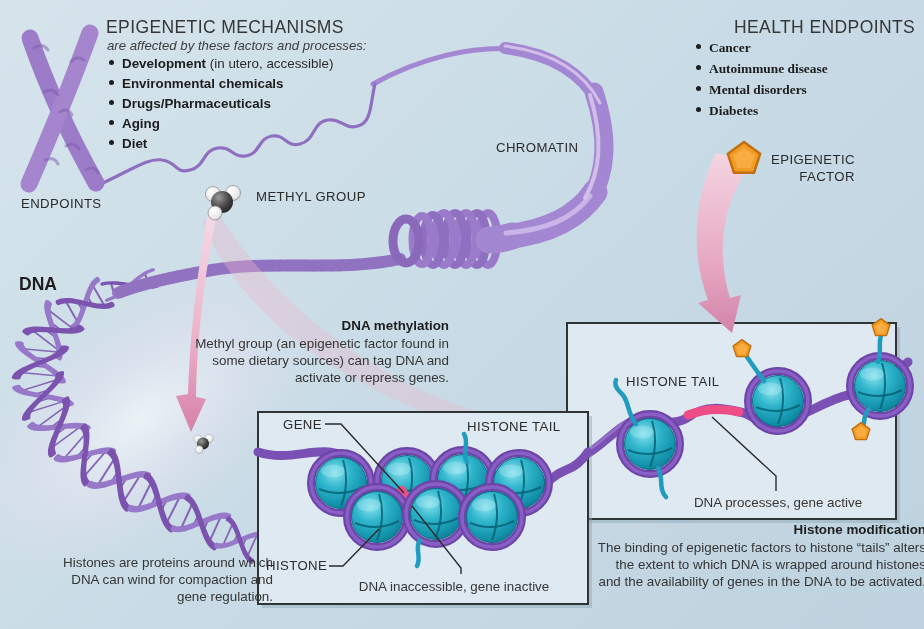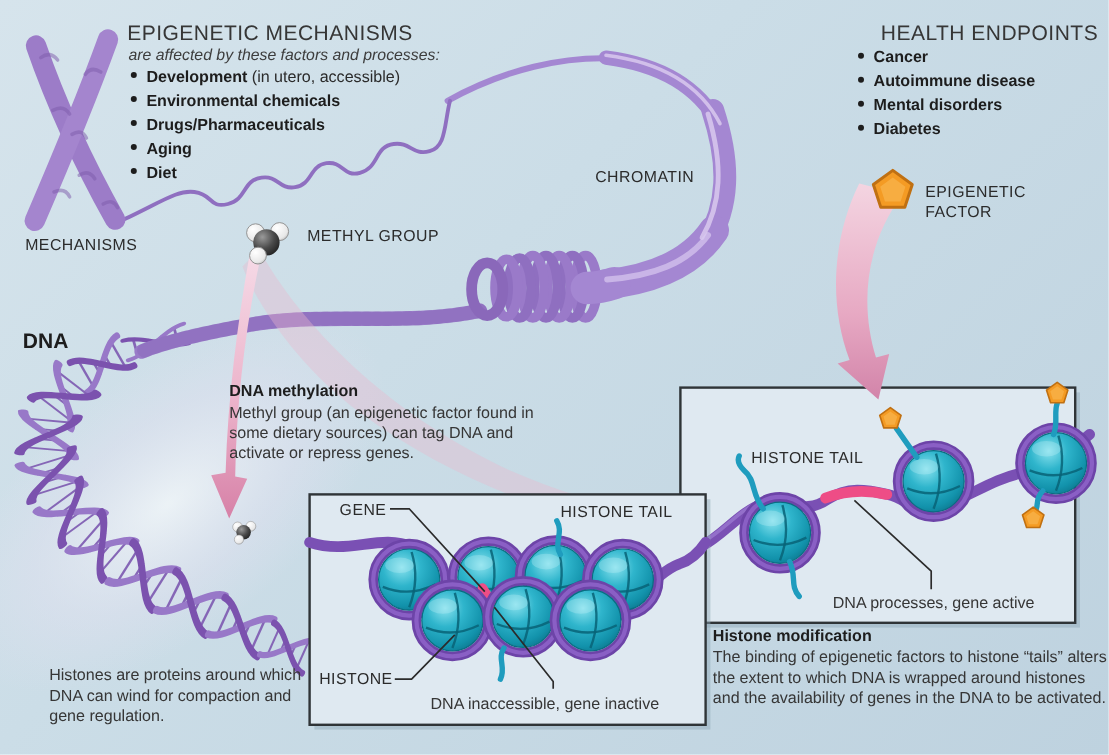--- a/index.html
+++ b/index.html
@@ -2,21 +2,21 @@
 <html><head>
 <meta charset="utf-8">
 <style>
   html,body{margin:0;padding:0;}
   .stage{
     position:relative;width:924px;height:629px;overflow:hidden;
     background:linear-gradient(135deg,#d6e4ec 0%,#cbdde7 40%,#bed2df 100%);
     font-family:"Liberation Sans",sans-serif;
   }
   svg.art{position:absolute;left:0;top:0;}
-  .t{position:absolute;color:#2b2b2b;white-space:nowrap;}
+  .t{position:absolute;color:#2b2b2b;white-space:nowrap;text-align:right;}
   .h1{font-size:17.5px;letter-spacing:.4px;color:#363636;}
   .sub{font-size:13.2px;color:#3d3d3d;font-style:italic;}
   .cap{font-size:13.2px;letter-spacing:.4px;}
   .big{font-size:17.5px;font-weight:bold;color:#1d1d1d;}
   .blk{white-space:normal;font-size:13.4px;line-height:1.28;color:#363636;}
   .bh{font-weight:bold;color:#1d1d1d;margin-bottom:1px;}
   ul.bl{list-style:none;margin:0;padding:0;}
   ul.bl li{display:flex;align-items:baseline;font-size:13.4px;margin-bottom:5px;color:#1d1d1d;}
   ul.bl .dot{width:5px;height:5px;border-radius:50%;background:#1d1d1d;margin-right:8px;flex:0 0 auto;position:relative;top:-3px;}
   ul.bl b{font-weight:bold;}
@@ -236,21 +236,21 @@
         <span class="dot"></span>
         <span><b>Aging</b><span class="rest"></span></span>
       </li>
     <li>
         <span class="dot"></span>
         <span><b>Diet</b><span class="rest"></span></span>
       </li>
   </ul>
 
   <div class="t h1" style="left:734px;top:17px;">HEALTH ENDPOINTS</div>
-  <ul class="bl t" style="left:715px;top:40px;">
+  <ul class="bl t" style="left:696px;top:40px;font-family:Liberation Serif, serif;">
     <li>
         <span class="dot"></span>
         <span><b>Cancer</b></span>
       </li>
     <li>
         <span class="dot"></span>
         <span><b>Autoimmune disease</b></span>
       </li>
     <li>
         <span class="dot"></span>
@@ -262,21 +262,21 @@
       </li>
   </ul>
 
   <div class="t cap twoline" style="left:771px;top:131px;margin-top:20px;">
     <div>EPIGENETIC</div>
     <div>FACTOR</div>
   </div>
 
   <div class="t cap" style="left:496px;top:140px;">CHROMATIN</div>
   <div class="t cap" style="left:256px;top:189px;">METHYL GROUP</div>
-  <div class="t cap" style="left:21px;top:196px;">MECHANISMS</div>
+  <div class="t cap" style="left:21px;top:196px;">ENDPOINTS</div>
   <div class="t big" style="left:19px;top:274px;">DNA</div>
 
   <div class="t blk" style="left:191px;top:317px;width:258px;">
     <div class="bh">DNA methylation</div>
     <div>Methyl group (an epigenetic factor found in some dietary sources) can tag DNA and activate or repress genes.</div>
   </div>
 
   <div class="t blk" style="left:41px;top:554px;width:232px;">Histones are proteins around which DNA can wind for compaction and gene regulation.</div>
 
   <div class="t cap" style="left:283px;top:417px;">GENE</div>

